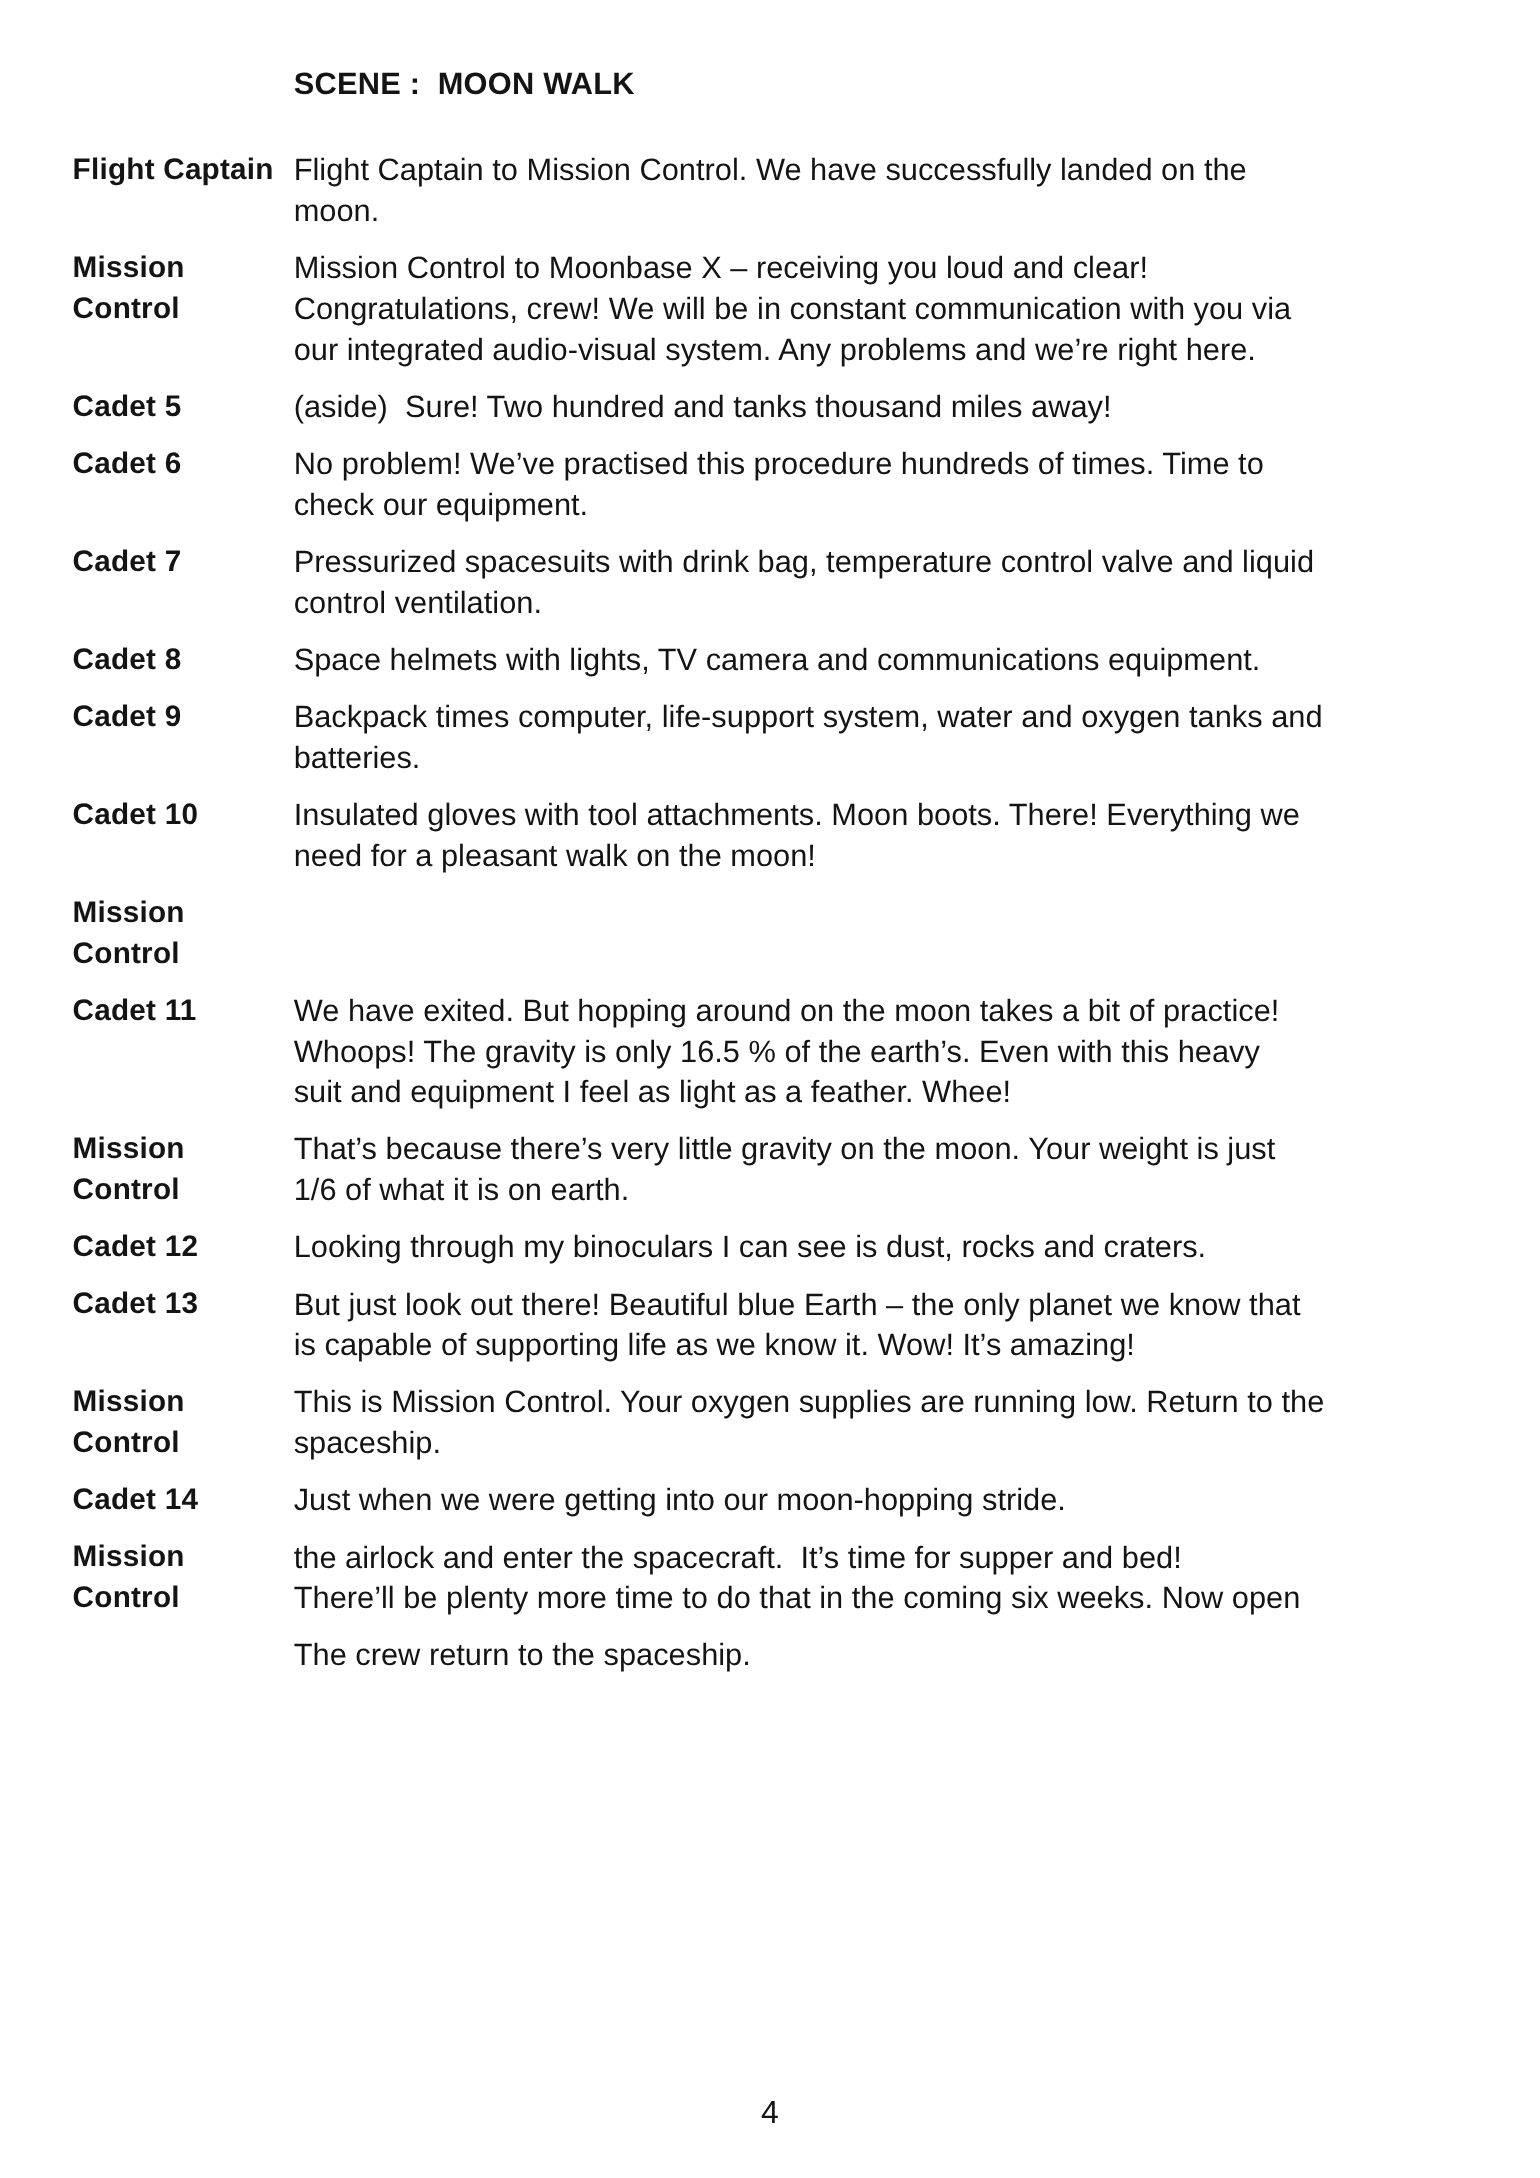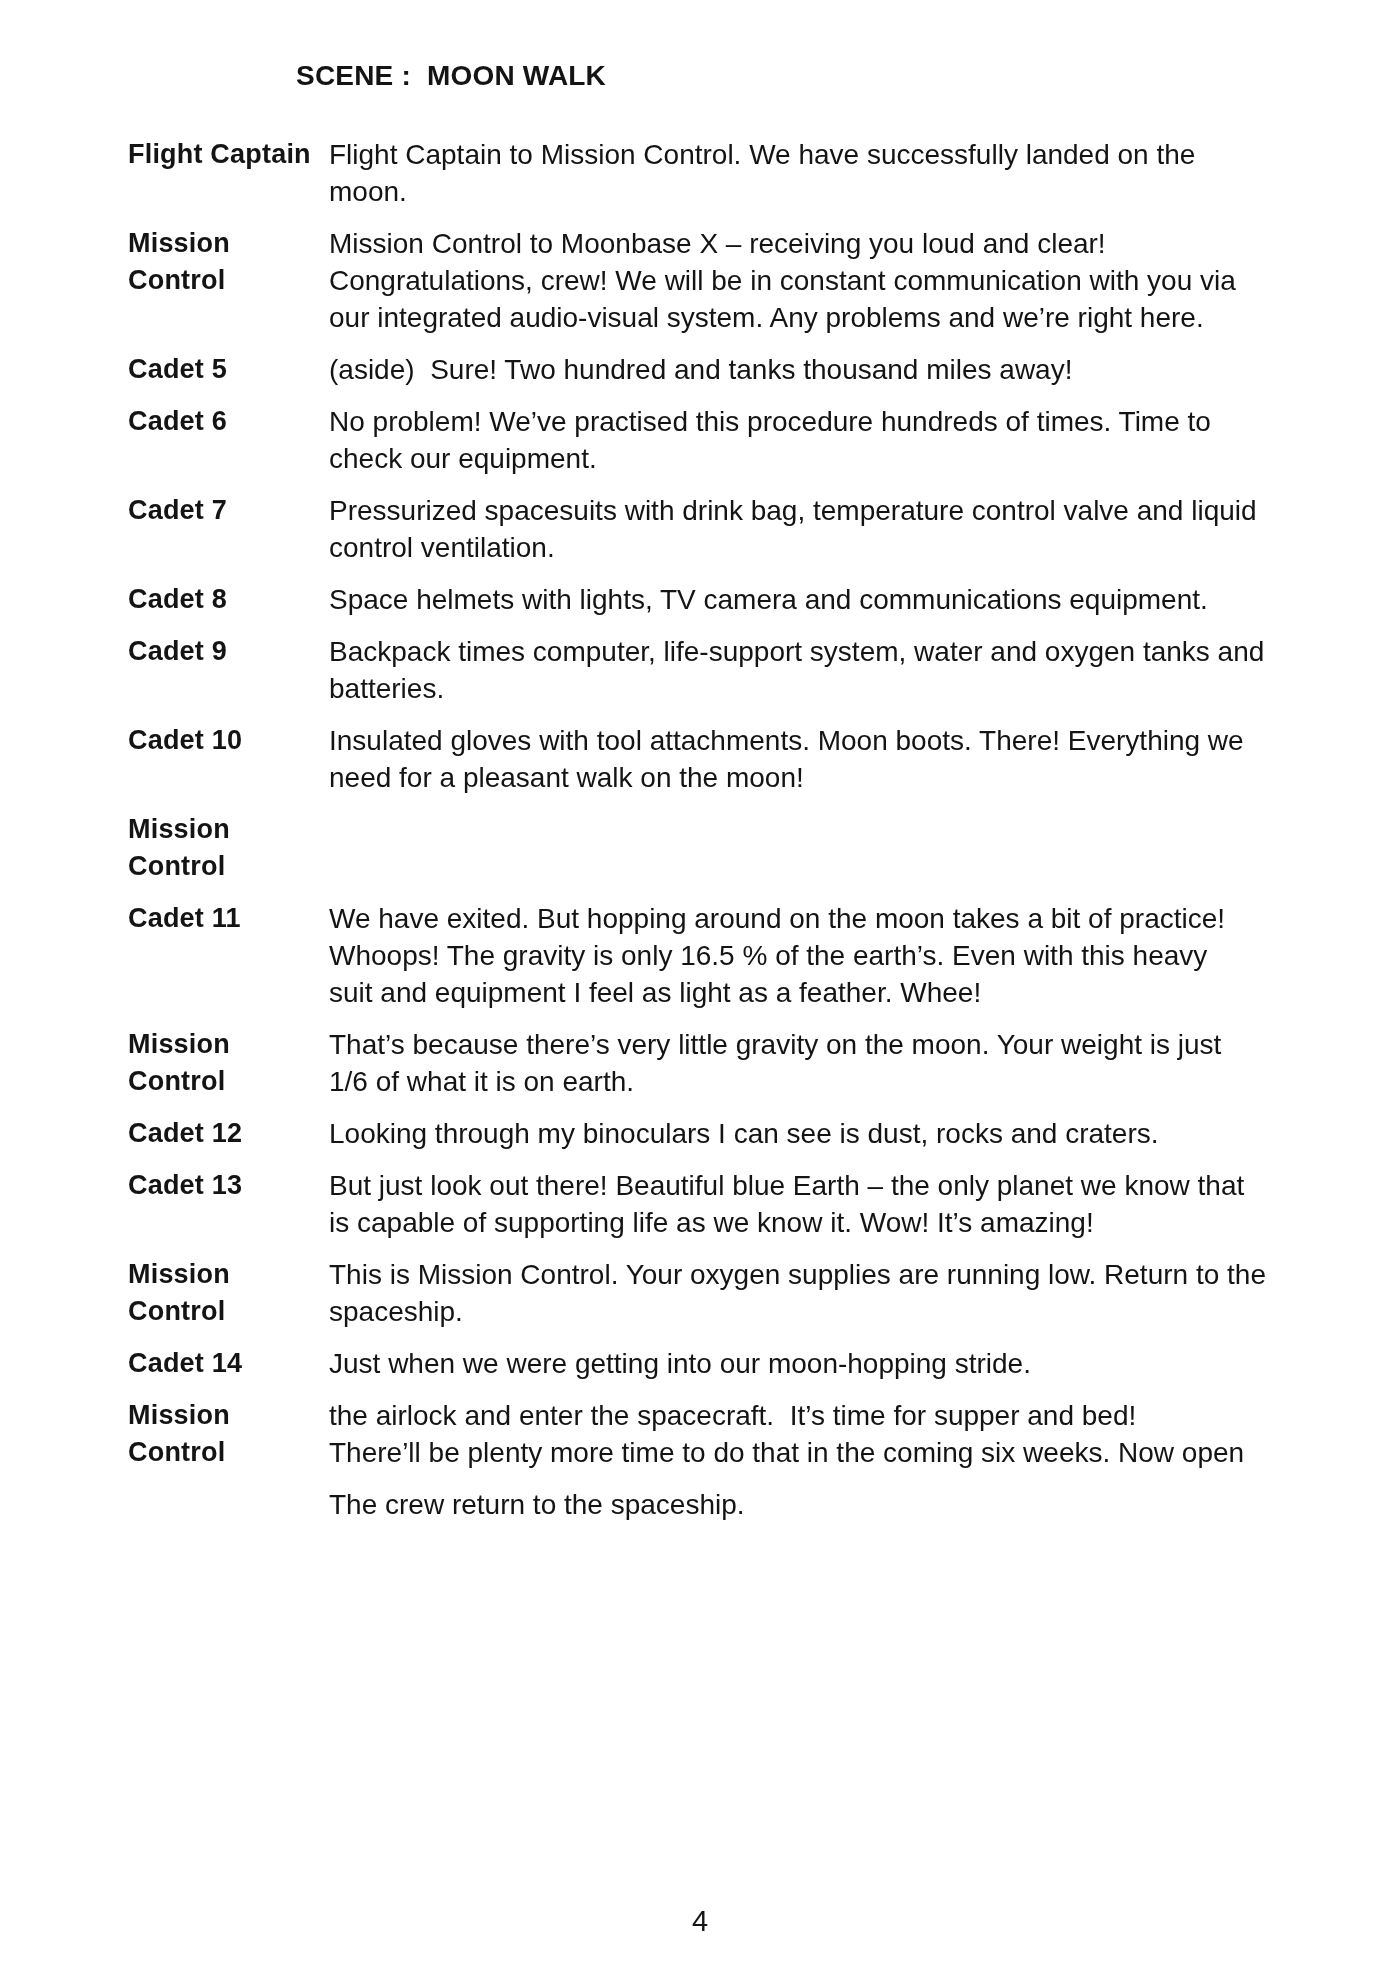--- a/index.html
+++ b/index.html
@@ -8,36 +8,35 @@
     height: 1980px;
     background: #ffffff;
     color: #141414;
     font-family: "Liberation Sans", sans-serif;
     position: relative;
     overflow: hidden;
   }
   .page {
     position: absolute;
     inset: 0;
-    padding: 60px 56px 0 95px;
+    padding: 60px 56px 0 66px;
     box-sizing: border-box;
   }
   .scene-title {
     font-size: 28px;
     font-weight: 700;
     letter-spacing: 0.2px;
     margin: 0 0 44px 201px;
     white-space: pre-wrap;
   }
   .rows { width: 100%; }
   .row {
     display: flex;
     align-items: flex-start;
     margin-bottom: 15px;
-    margin-left: 33px;
   }
   .speaker {
     flex: 0 0 201px;
     width: 201px;
     font-weight: 700;
     font-size: 27px;
     line-height: 37px;
     letter-spacing: 0.2px;
   }
   .dialogue {

